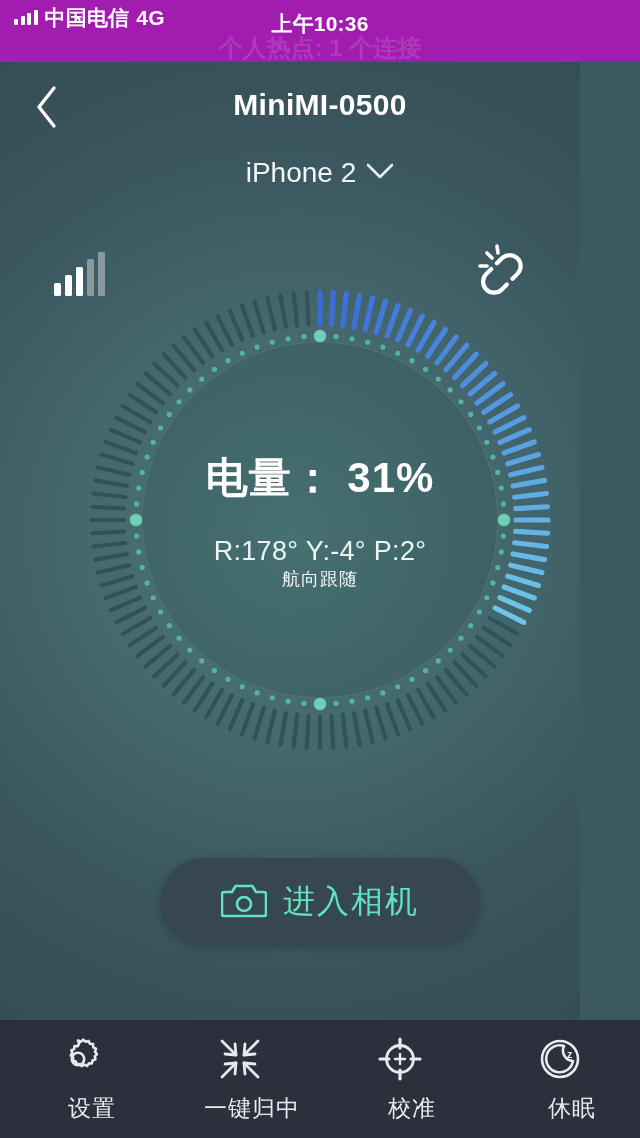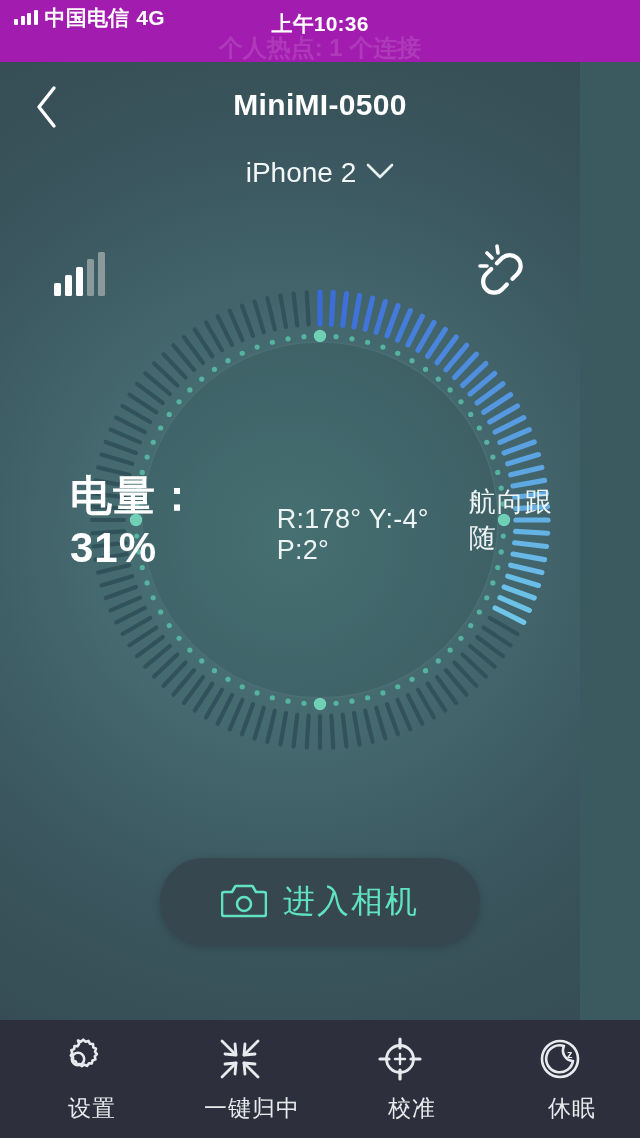--- a/index.html
+++ b/index.html
@@ -78,26 +78,26 @@
   #signalIcon i:nth-child(4){ height:37px; background:#8a9a9c; }
   #signalIcon i:nth-child(5){ height:44px; background:#8a9a9c; }
   #linkIcon{ position:absolute; right:40px; top:178px; width:72px; height:72px; cursor:pointer; }
 
   
   #dialWrap{ position:absolute; left:70px; top:208px; width:500px; height:500px; }
   #dialWrap svg{ display:block; }
 
   #centerText{
     position:absolute; left:70px; top:208px; width:500px; height:500px;
-    display:flex; align-items:center; justify-content:center;
+    display:flex; flex-direction:column; align-items:center; justify-content:center;
     pointer-events:none;
   }
   #battLine{ font-size:42px; font-weight:bold; color:#fff; letter-spacing:1px; }
   #rypLine{ font-size:27px; color:#eef4f4; margin-top:30px; letter-spacing:.3px; }
-  #modeLine{ font-size:27px; color:#eef4f4; letter-spacing:1px; }
+  #modeLine{ font-size:18px; color:#eef4f4; letter-spacing:1px; }
 
   
   #camBtn{
     position:absolute; left:160px; top:796px; width:320px; height:88px;
     background:#37474f; border-radius:44px;
     display:flex; align-items:center; justify-content:center; gap:16px;
     cursor:pointer; box-shadow:0 2px 8px rgba(0,0,0,.18);
   }
   #camBtn .lbl{ font-size:32px; color:#5fe3c0; letter-spacing:2px; }
 

